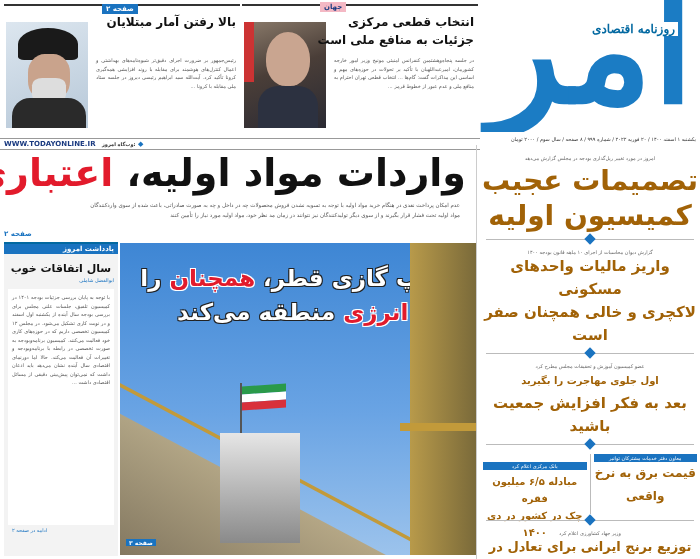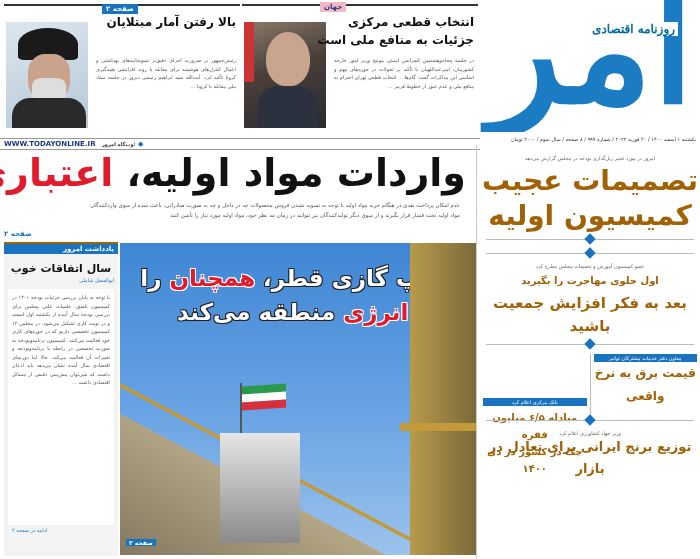--- a/index.html
+++ b/index.html
@@ -34,21 +34,21 @@
   #divider { left: 476px; top: 145px; width: 1px; height: 414px; background: #ccc; }
 
   
   #rc { left: 480px; top: 143px; width: 220px; height: 416px; }
   .rc-kicker { font-size: 5px; color: #666; text-align: center; }
   .rc-hl { font-weight: bold; color: #a16207; text-align: center; }
   .rsep { position: relative; height: 8px; margin: 2px 6px; border-top: 1px solid #bbb; margin-top: 6px; }
   .rsep .dia { position: absolute; left: 50%; top: -5px; width: 8px; height: 8px; background: #1a73c0; transform: translateX(-50%) rotate(45deg); }
 
   
-  #oped { left: 4px; top: 242px; width: 114px; height: 314px; background: #f3f3f3; border-top: 2px solid #a16207; }
+  #oped { left: 4px; top: 242px; width: 114px; height: 314px; background: #f3f3f3; border-top: 2px solid #0369a1; }
   #oped .head { background: #1a73c0; color: #fff; font-size: 7px; font-weight: bold; padding: 1px 4px; }
   #oped .title { font-size: 11px; font-weight: bold; text-align: center; margin-top: 8px; color: #111; }
   #oped .author { font-size: 5px; color: #1a73c0; text-align: right; padding-right: 4px; margin-top: 2px; }
   #oped .txt { margin: 6px 4px 0 4px; background: #fff; padding: 4px; height: 236px; overflow: hidden; }
 
   
   #feature { left: 120px; top: 243px; width: 356px; height: 312px; overflow: hidden; background: linear-gradient(#3e86d4, #6aa4e4 55%, #9cc3ec); }
   #feature .fhl { position: absolute; right: 12px; top: 18px; font-size: 23px; font-weight: bold; color: #fff; text-align: right; line-height: 34px; text-shadow: 1px 1px 0 #222, -1px 1px 0 #222, 1px -1px 0 #222, -1px -1px 0 #222; }
   .rail { position: absolute; background: #c29a3a; }
 </style>
@@ -145,39 +145,44 @@
 <div id="rc" class="abs">
   <div>
     <div class="rc-kicker" style="margin-top:12px;">امروز در مورد تغییر ریل‌گذاری بودجه در مجلس گزارش می‌دهد</div>
     <div class="rc-hl" style="font-size:28px;line-height:36px;margin-top:2px;">تصمیمات عجیب</div>
     <div class="rc-hl" style="font-size:28px;line-height:34px;">کمیسیون اولیه</div>
   </div>
   <div class="rsep">
       <div class="dia"></div>
     </div>
 
+  <div>
+    <div class="rc-kicker">گزارش دیوان محاسبات از اجرای ۱۰ ماهه قانون بودجه ۱۴۰۰</div>
+    <div class="rc-hl" style="font-size:15px;line-height:23px;">واریز مالیات واحدهای مسکونی</div>
+    <div class="rc-hl" style="font-size:15px;line-height:23px;">لاکچری و خالی همچنان صفر است</div>
+  </div>
   <div class="rsep">
       <div class="dia"></div>
     </div>
 
   <div>
     <div class="rc-kicker">عضو کمیسیون آموزش و تحقیقات مجلس مطرح کرد</div>
     <div class="rc-hl" style="font-size:10px;line-height:23px;">اول جلوی مهاجرت را بگیرید</div>
     <div class="rc-hl" style="font-size:15px;line-height:23px;">بعد به فکر افزایش جمعیت باشید</div>
   </div>
   <div class="rsep">
       <div class="dia"></div>
     </div>
 
   <div style="display:flex;flex-direction:row;height:60px;">
     <div style="flex:1;border-left:1px solid #bbb;padding:0 3px;">
       <div style="background:#1a73c0;color:#fff;font-size:5px;padding:1px 3px;text-align:center;">معاون دفتر خدمات مشترکان توانیر</div>
       <div class="rc-hl" style="font-size:12px;line-height:23px;margin-top:0;">قیمت برق به نرخ واقعی</div>
     </div>
-    <div style="flex:1;padding:8px 3px;margin-top:36px;">
+    <div style="flex:1;padding:8px 3px;">
       <div style="background:#1a73c0;color:#fff;font-size:5px;padding:1px 3px;text-align:center;">بانک مرکزی اعلام کرد</div>
       <div class="rc-hl" style="font-size:10px;line-height:17px;margin-top:3px;">مبادله ۶/۵ میلیون فقره</div>
       <div class="rc-hl" style="font-size:10px;line-height:17px;">چک در کشور در دی ۱۴۰۰</div>
     </div>
   </div>
   <div class="rsep">
       <div class="dia"></div>
     </div>
 
   <div>

